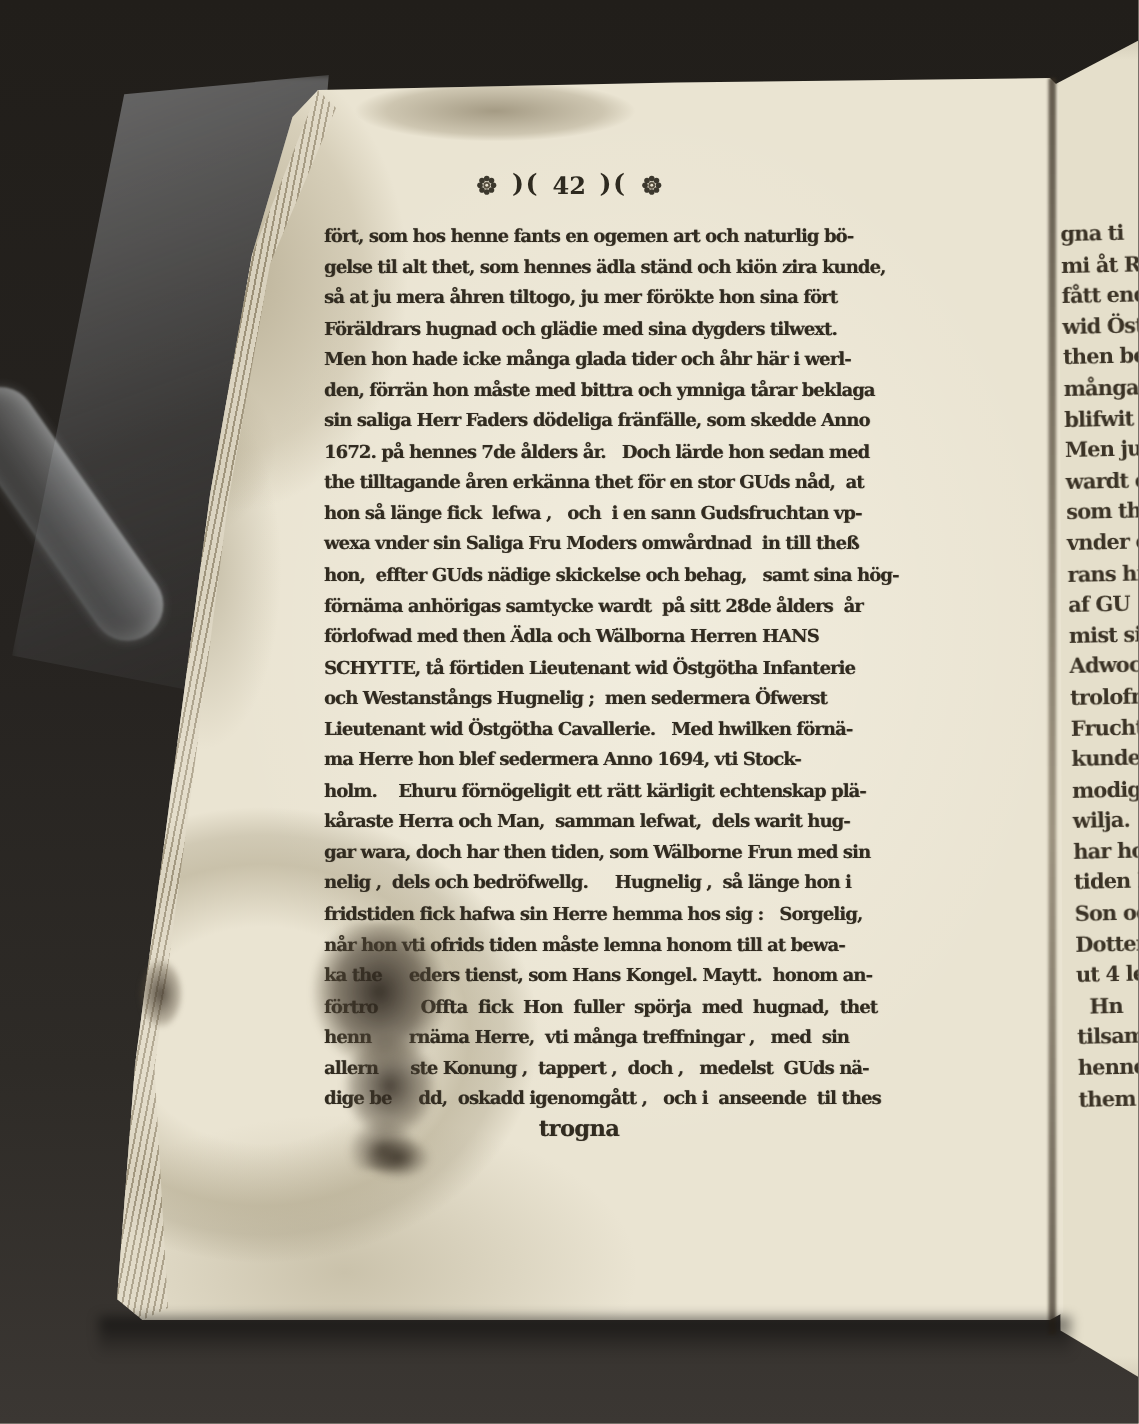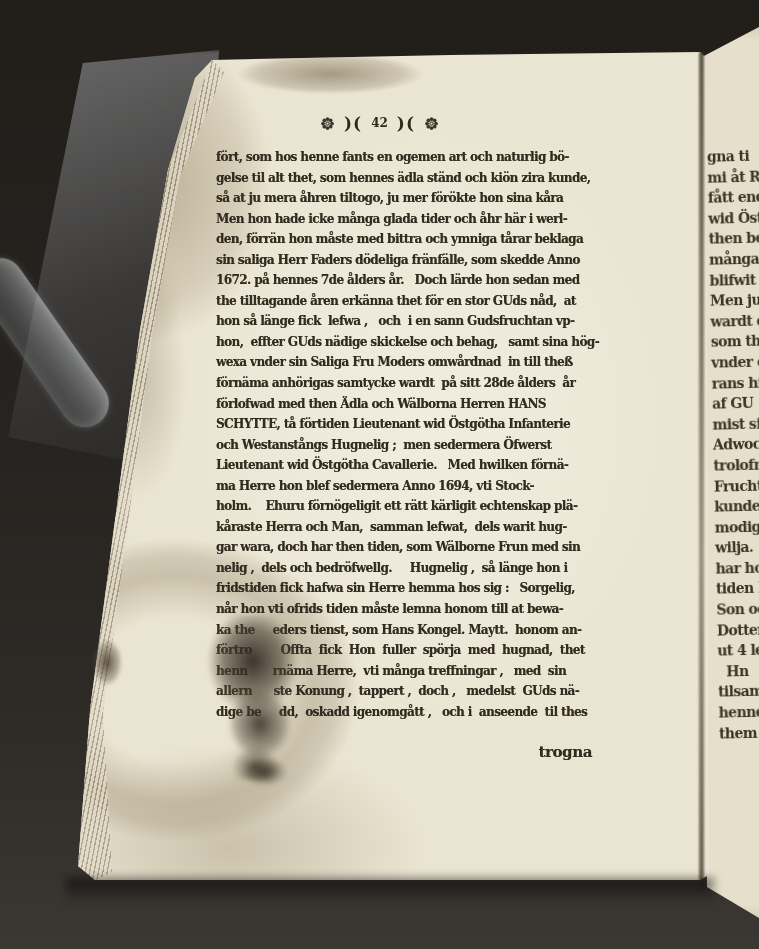--- a/index.html
+++ b/index.html
@@ -52,29 +52,29 @@
 
   
   .edge-lines{position:absolute;inset:0;opacity:.85;
     clip-path:polygon(212px 60px,168px 170px,140px 330px,115px 520px,90px 710px,78px 866px,95px 880px,112px 872px,103px 712px,128px 524px,152px 335px,180px 176px,224px 72px);
     background:repeating-linear-gradient(101deg,rgba(108,94,68,.5) 0 1.3px,rgba(226,219,201,.85) 1.3px 4.3px);}
 
   
   .header{position:absolute;left:0;top:113px;width:759px;display:flex;
     justify-content:center;align-items:center;gap:9px;color:#2e2a20;}
   .bracket{font-weight:700;font-size:17px;letter-spacing:1px;}
-  .pagenum{font-weight:700;font-size:12px;}
+  .pagenum{font-weight:700;font-size:16px;}
   .orn{width:15px;height:15px;opacity:.92;}
 
   
   .textblock{position:absolute;left:180px;top:147px;width:438px;}
   .line{white-space:pre;font-weight:700;font-size:12px;line-height:20.55px;
     color:#312b20;letter-spacing:-.6px;
     text-shadow:.3px .3px .5px rgba(49,43,32,.55);margin-left:36px;}
-  .catchword{position:absolute;left:180px;top:743px;width:412px;text-align:right;
+  .catchword{position:absolute;left:180px;top:743px;width:412px;text-align:center;
     white-space:pre;font-weight:700;font-size:15px;color:#312b20;letter-spacing:-.4px;
     text-shadow:.3px .3px .5px rgba(49,43,32,.55);}
 
   
   .blot-main{position:absolute;left:196px;top:615px;width:114px;height:165px;pointer-events:none;
     background:
       radial-gradient(ellipse 46% 36% at 50% 28%,rgba(44,37,29,.92),rgba(74,64,50,.62) 55%,rgba(96,86,66,.28) 75%,rgba(0,0,0,0) 88%),
       radial-gradient(ellipse 34% 26% at 56% 66%,rgba(48,40,31,.85),rgba(80,70,55,.4) 60%,rgba(0,0,0,0) 82%),
       radial-gradient(ellipse 26% 16% at 52% 92%,rgba(58,49,38,.75),rgba(0,0,0,0) 80%);
     filter:blur(2px);}
@@ -169,29 +169,30 @@
           <circle cx="5.8" cy="5.8" r="2.5"></circle>
         <circle cx="10" cy="10" r="3" fill="#4a4233"></circle>
           <circle cx="10" cy="10" r="1.3" fill="#e9e3d1"></circle>
       </g>
     </svg>
   </div>
 
   <div class="textblock">
       <div class="line">fört, som hos henne fants en ogemen art och naturlig bö-</div>
       <div class="line">gelse til alt thet, som hennes ädla ständ och kiön zira kunde,</div>
-      <div class="line">så at ju mera åhren tiltogo, ju mer förökte hon sina kåra</div>
+      <div class="line">så at ju mera åhren tiltogo, ju mer förökte hon sina fört</div>
+      <div class="line">Föräldrars hugnad och glädie med sina dygders tilwext.</div>
       <div class="line">Men hon hade icke många glada tider och åhr här i werl-</div>
       <div class="line">den, förrän hon måste med bittra och ymniga tårar beklaga</div>
       <div class="line">sin saliga Herr Faders dödeliga fränfälle, som skedde Anno</div>
       <div class="line">1672. på hennes 7de ålders år.   Doch lärde hon sedan med</div>
       <div class="line">the tilltagande åren erkänna thet för en stor GUds nåd,  at</div>
       <div class="line">hon så länge fick  lefwa ,   och  i en sann Gudsfruchtan vp-</div>
+      <div class="line">wexa vnder sin Saliga Fru Moders omwårdnad  in till theß</div>
       <div class="line">hon,  effter GUds nädige skickelse och behag,   samt sina hög-</div>
-      <div class="line">wexa vnder sin Saliga Fru Moders omwårdnad  in till theß</div>
       <div class="line">förnäma anhörigas samtycke wardt  på sitt 28de ålders  år</div>
       <div class="line">förlofwad med then Ädla och Wälborna Herren HANS</div>
       <div class="line">SCHYTTE, tå förtiden Lieutenant wid Östgötha Infanterie</div>
       <div class="line">och Westanstångs Hugnelig ;  men sedermera Öfwerst</div>
       <div class="line">Lieutenant wid Östgötha Cavallerie.   Med hwilken förnä-</div>
       <div class="line">ma Herre hon blef sedermera Anno 1694, vti Stock-</div>
       <div class="line">holm.    Ehuru förnögeligit ett rätt kärligit echtenskap plä-</div>
       <div class="line">kåraste Herra och Man,  samman lefwat,  dels warit hug-</div>
       <div class="line">gar wara, doch har then tiden, som Wälborne Frun med sin</div>
       <div class="line">nelig ,  dels och bedröfwellg.     Hugnelig ,  så länge hon i</div>

